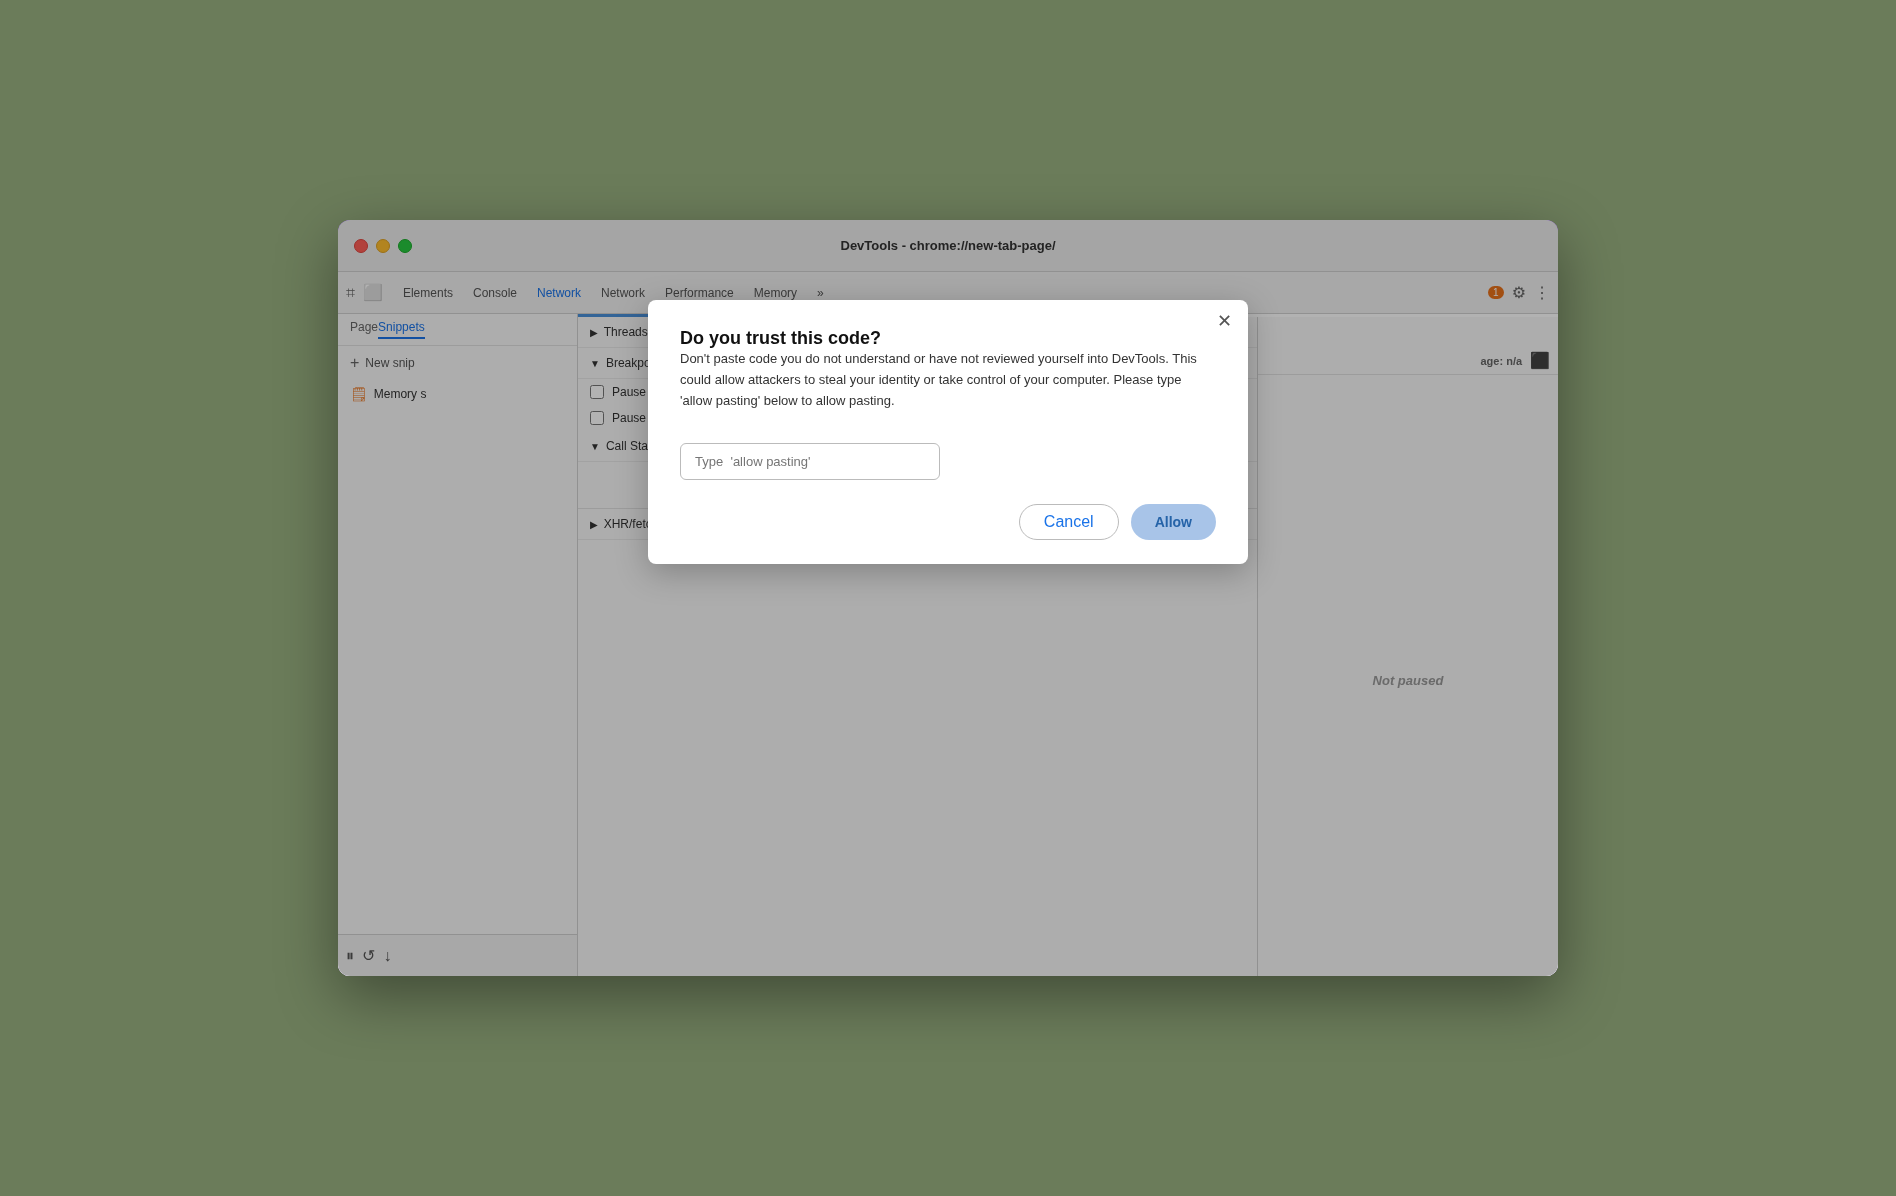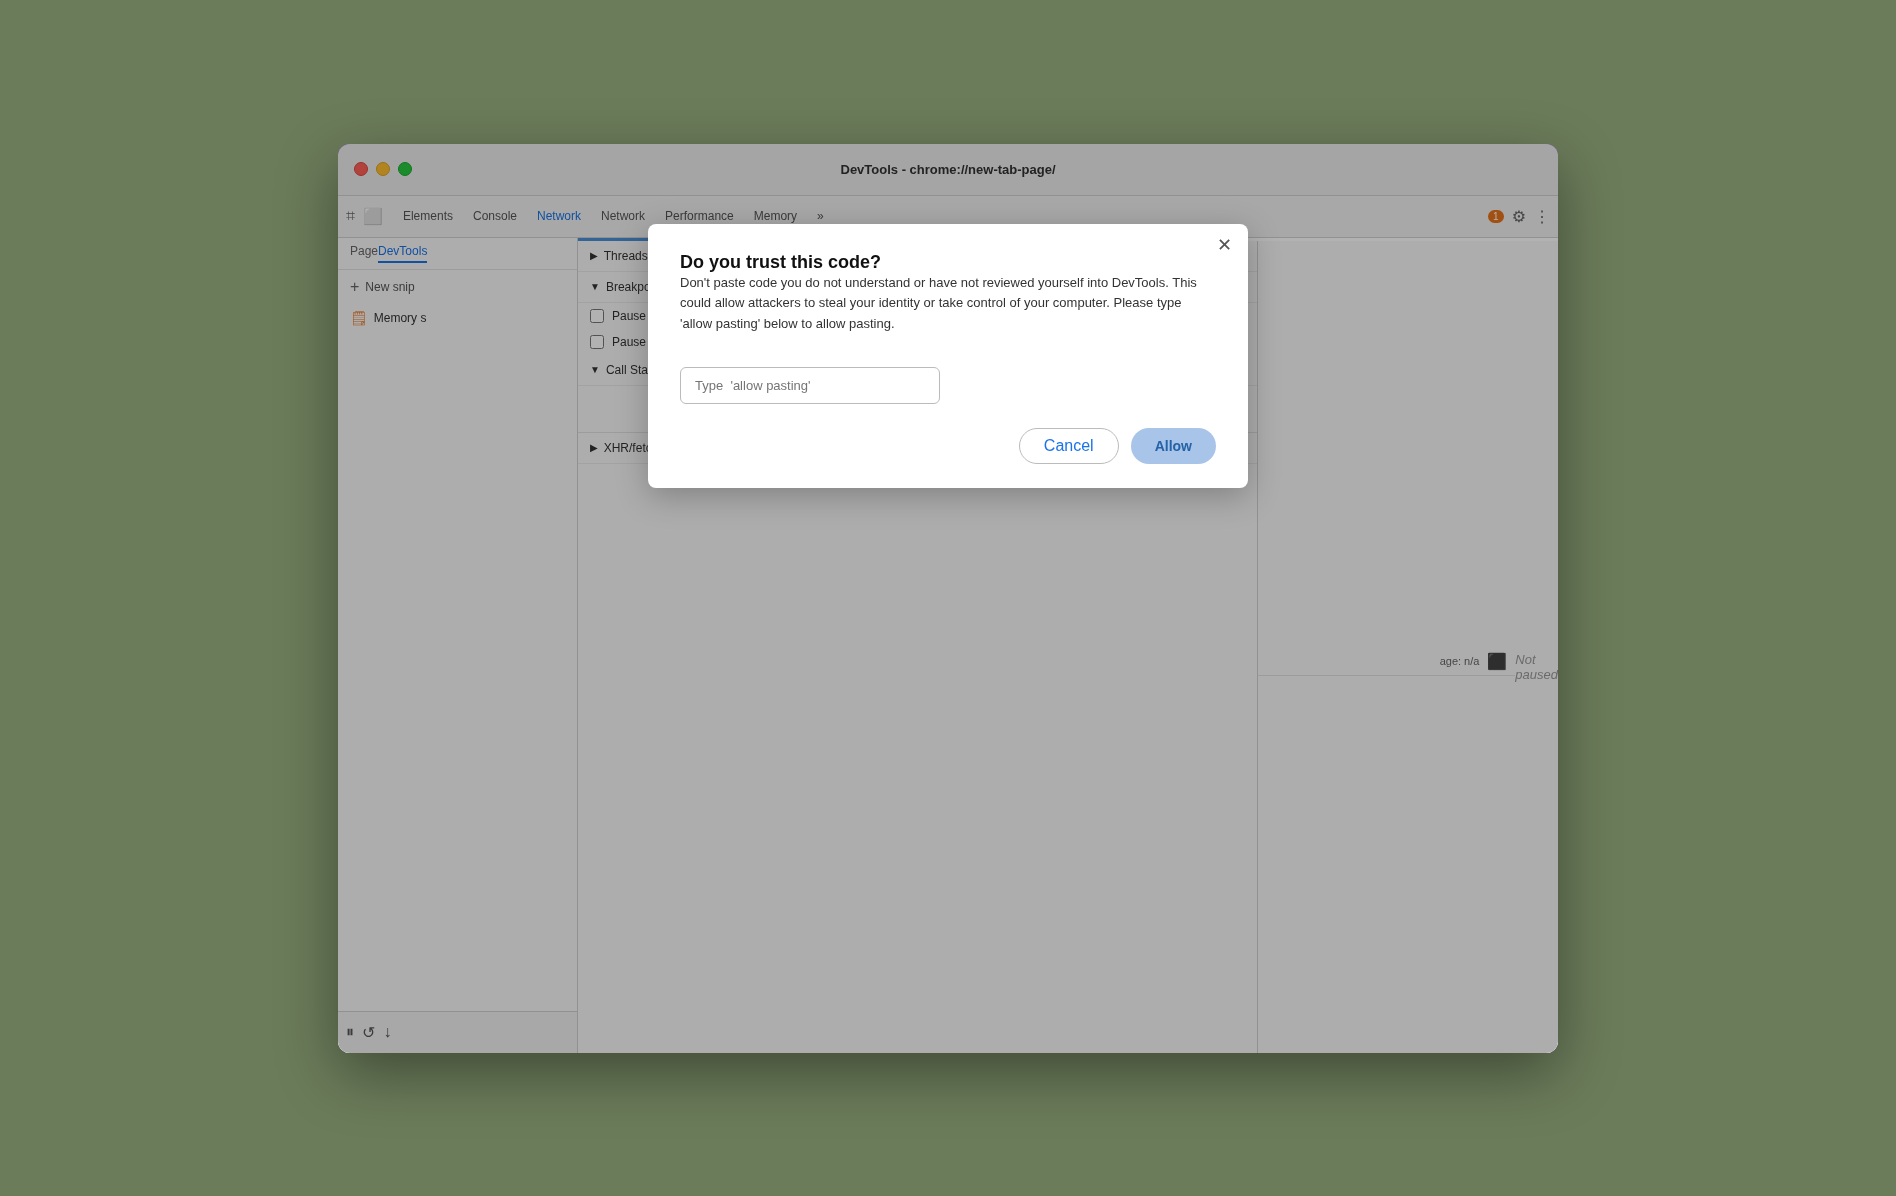--- a/index.html
+++ b/index.html
@@ -8,21 +8,21 @@
       display: flex;
       align-items: center;
       justify-content: center;
       width: 1896px;
       height: 1196px;
       font-family: -apple-system, BlinkMacSystemFont, 'Helvetica Neue', sans-serif;
     }
 
     .window {
       width: 1220px;
-      height: 909px;
+      height: 756px;
       background: #6d28d9;
       border-radius: 12px;
       box-shadow: 0 20px 60px rgba(0,0,0,0.4);
       overflow: hidden;
       display: flex;
       flex-direction: column;
       position: relative;
     }
 
     
@@ -209,25 +209,26 @@
       width: 680px;
       border-right: 1px solid #d0d0d0;
       display: flex;
       flex-direction: column;
       overflow-y: auto;
       background: #f8f8f8;
     }
     .debugger-right {
       flex: 1;
       display: flex;
-      flex-direction: row;
+      flex-direction: column;
       align-items: center;
       justify-content: flex-start;
       padding-top: 30px;
       background: #f8f8f8;
+      font-weight: bold;
     }
     .section-header {
       display: flex;
       align-items: center;
       gap: 6px;
       padding: 8px 12px;
       font-size: 12px;
       color: #333;
       border-bottom: 1px solid #e8e8e8;
     }
@@ -409,21 +410,21 @@
         <span class="toolbar-icon">⚙</span>
         <span class="toolbar-icon">⋮</span>
       </div>
     </div>
 
     <div class="devtools-main">
 
       <div class="left-panel">
         <div class="panel-tabs">
           <span class="panel-tab">Page</span>
-          <span class="panel-tab active">DevTools</span>
+          <span class="panel-tab active">Snippets</span>
         </div>
         <div class="new-snip-btn">
           <span class="plus-icon">+</span>
           <span>New snip</span>
         </div>
         <div class="snippet-item">
           <span class="snippet-icon">🗒</span>
           <span>Memory s</span>
         </div>
 

